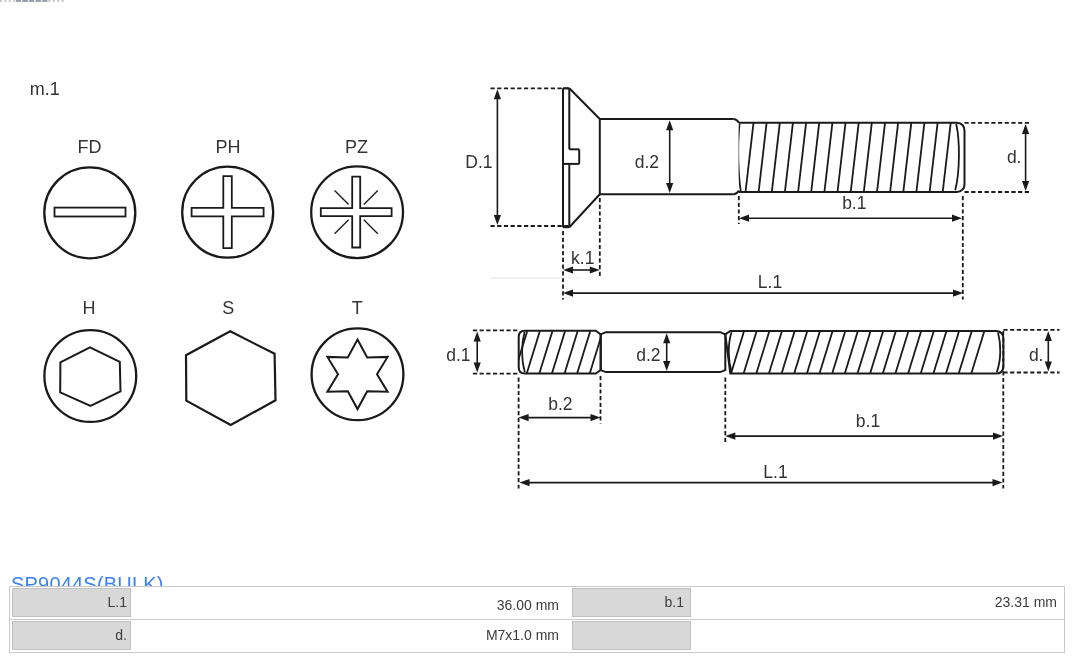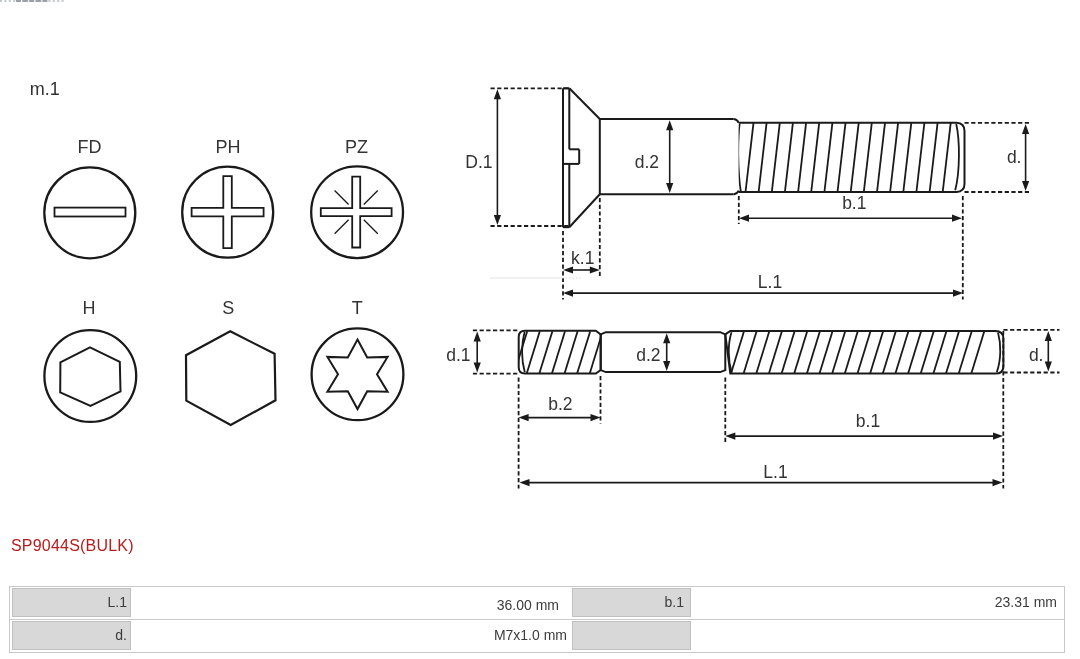--- a/index.html
+++ b/index.html
@@ -1,19 +1,19 @@
 <!DOCTYPE html>
 <html><head>
 <meta charset="utf-8">
 <style>
   html,body { margin:0; padding:0; background:#ffffff; }
   body { width:1080px; height:659px; position:relative; font-family:"Liberation Sans", sans-serif; }
   #d { position:absolute; left:0; top:0; }
   .abs { position:absolute; }
-  #ttl { left:11px; top:537px; font-size:16px; color:#b91c1c; letter-spacing:0.2px; }
+  #ttl { left:11px; top:573px; font-size:20px; color:#3b82f6; letter-spacing:0.2px; }
   #tbl { left:9px; top:586px; width:1054px; height:65px; border:1px solid #c9c9c9; background:#ffffff; }
   .sep { position:absolute; left:0; top:32px; width:100%; height:1px; background:#cbcbcb; }
   .g { position:absolute; background:#d8d8d8; border:1px solid #c0c0c0; height:27px; }
   .t { position:absolute; font-size:14px; color:#3c3c3c; }
 </style>
 </head>
 <body>
 <svg id="d" width="1080" height="659" viewBox="0 0 1080 659" font-family="&quot;Liberation Sans&quot;, sans-serif">
 <line x1="0.0" y1="1.0" x2="65.0" y2="1.0" stroke="#c3c8cd" stroke-width="2" stroke-dasharray="2 2.4"></line>
 <line x1="16.0" y1="1.0" x2="48.0" y2="1.0" stroke="#9aa0a5" stroke-width="2" stroke-dasharray="5 1.6"></line>
@@ -193,14 +193,14 @@
   <div class="sep"></div>
   <div class="g" style="left:2px;top:1px;width:116.5px;"></div>
   <div class="g" style="left:2px;top:34px;width:116.5px;"></div>
   <div class="g" style="left:562px;top:1px;width:117px;"></div>
   <div class="g" style="left:562px;top:34px;width:117px;"></div>
   <div class="t" style="top:7px;  left:0px;   width:117px; text-align:right;">L.1</div>
   <div class="t" style="top:10px;  left:120px; width:429px; text-align:right;">36.00 mm</div>
   <div class="t" style="top:7px;  left:562px; width:112px; text-align:right;">b.1</div>
   <div class="t" style="top:7px;  left:683px; width:364px; text-align:right;">23.31 mm</div>
   <div class="t" style="top:40px; left:0px;   width:117px; text-align:right;">d.</div>
-  <div class="t" style="top:40px; left:120px; width:429px; text-align:right;margin-left:8px;">M7x1.0 mm</div>
+  <div class="t" style="top:40px; left:120px; width:429px; text-align:right;">M7x1.0 mm</div>
 </div>
 
 </body></html>

